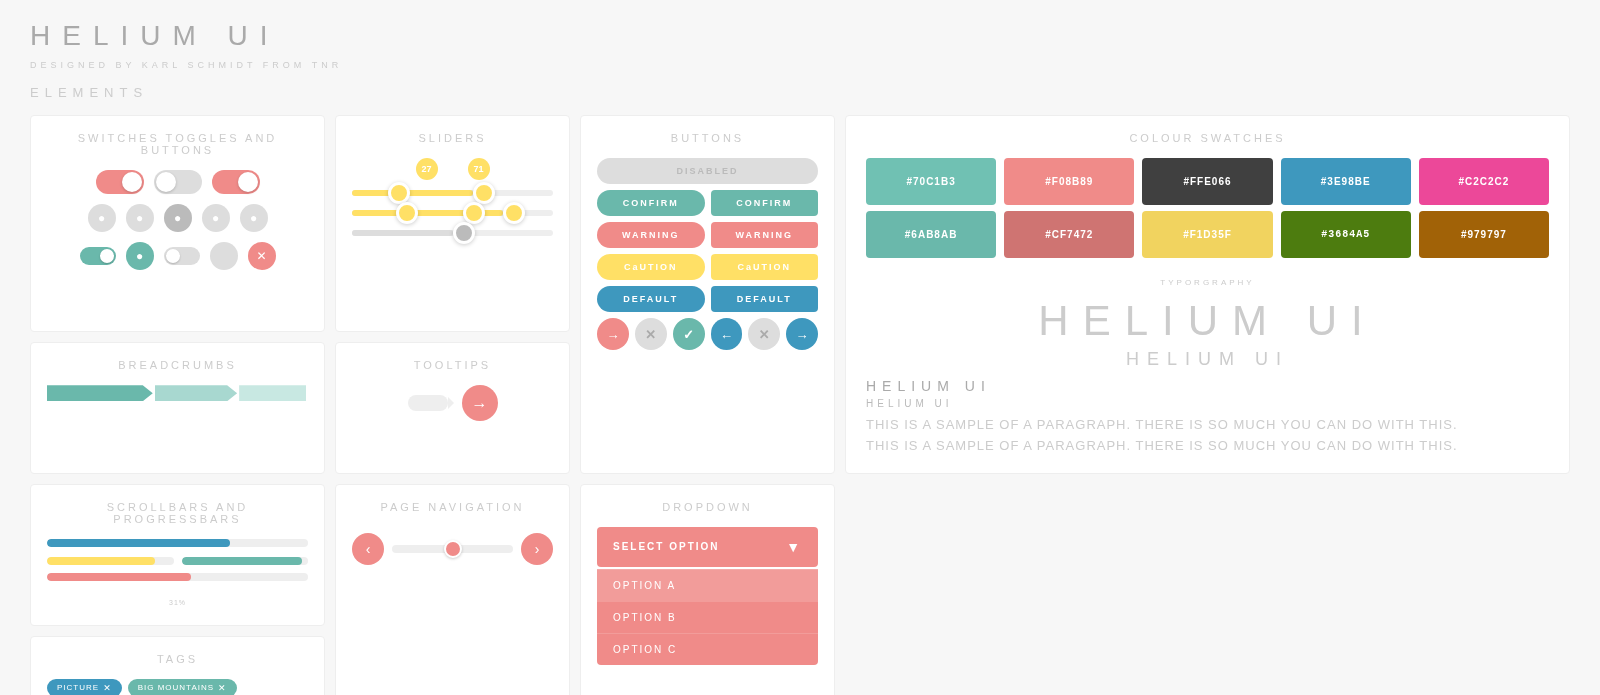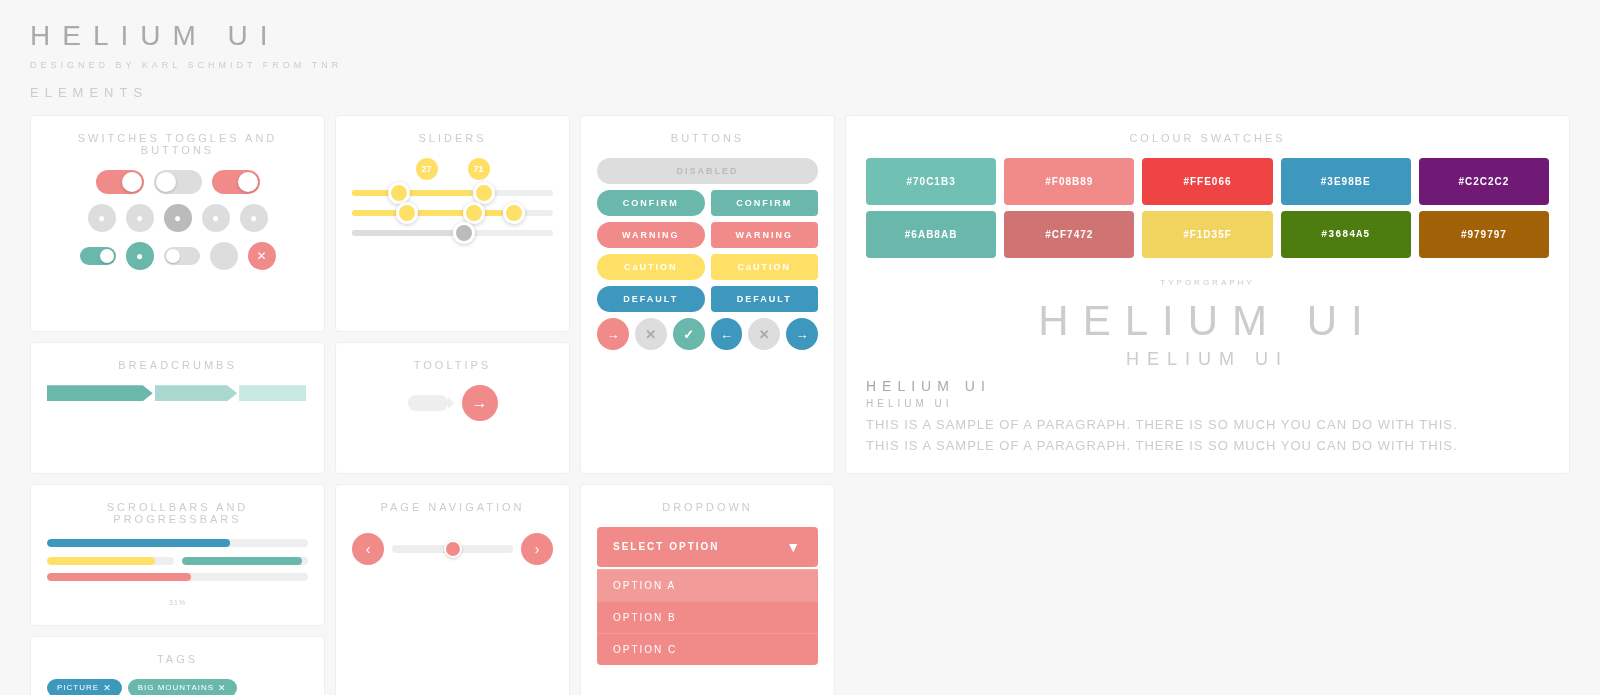--- a/index.html
+++ b/index.html
@@ -464,29 +464,29 @@
     <div class="swatches-grid">
       <div class="swatch-col">
         <div class="swatch" style="background:#70C1B3;">#70C1B3</div>
         <div class="swatch" style="background:#6AB8AB;">#6AB8AB</div>
       </div>
       <div class="swatch-col">
         <div class="swatch" style="background:#F08B89;">#F08B89</div>
         <div class="swatch" style="background:#CF7472;">#CF7472</div>
       </div>
       <div class="swatch-col">
-        <div class="swatch" style="background:#ef4444;">#FFE066</div>
+        <div class="swatch" style="background:#404040;">#FFE066</div>
         <div class="swatch" style="background:#F1D35F;">#F1D35F</div>
       </div>
       <div class="swatch-col">
         <div class="swatch" style="background:#3E98BE;">#3E98BE</div>
         <div class="swatch" style="background:#4d7c0f;font-family:Liberation Mono, monospace;">#3684A5</div>
       </div>
       <div class="swatch-col">
-        <div class="swatch" style="background:#701a75;">#C2C2C2</div>
+        <div class="swatch" style="background:#ec4899;">#C2C2C2</div>
         <div class="swatch" style="background:#a16207;">#979797</div>
       </div>
     </div>
 
     <div class="typography-section">
       <div class="typo-title">TYPORGRAPHY</div>
       <div class="typo-h1">HELIUM UI</div>
       <div class="typo-h2">HELIUM  UI</div>
       <div class="typo-h3">HELIUM UI</div>
       <div class="typo-h4">HELIUM UI</div>

